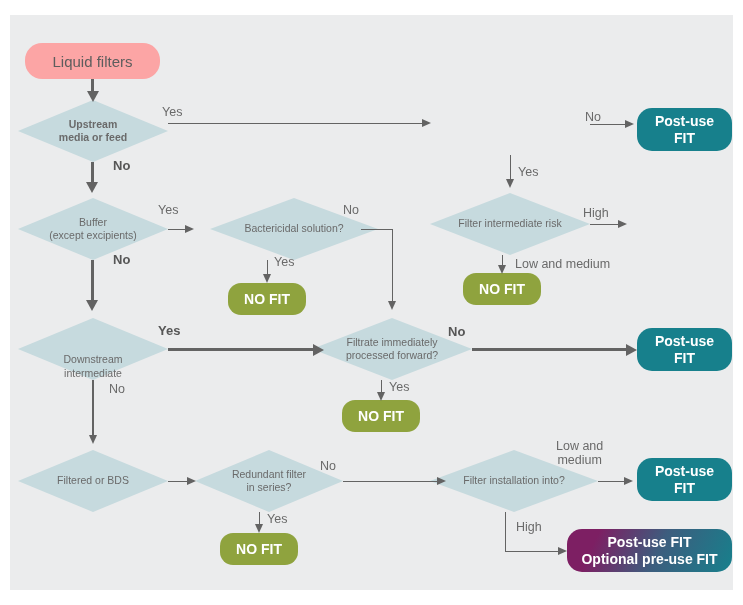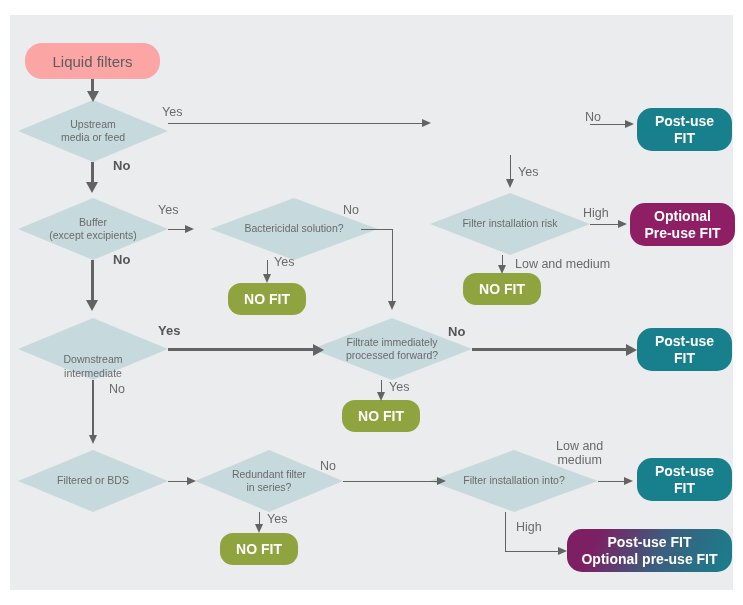--- a/index.html
+++ b/index.html
@@ -39,21 +39,21 @@
 <body>
 
 <div id="canvas">
 
   <div class="node start" style="left:15px;top:28px;width:135px;height:36px;">
     <span>Liquid filters</span>
   </div>
 
   <div class="node diamond" style="left:8px;top:85px;width:150px;height:62px;">
     <span class="dshape"></span>
-    <span class="dtext" style="white-space:pre-line;">Upstream
+    <span class="dtext" style="white-space:pre-line;font-weight:bold;">Upstream
 media or feed</span>
   </div>
 
   <div class="node diamond" style="left:8px;top:183px;width:150px;height:62px;">
     <span class="dshape"></span>
     <span class="dtext" style="white-space:pre-line;">Buffer
 (except excipients)</span>
   </div>
 
   <div class="node diamond" style="left:8px;top:303px;width:150px;height:62px;">
@@ -80,37 +80,33 @@
 
   <div class="node diamond" style="left:185px;top:435px;width:148px;height:62px;">
     <span class="dshape"></span>
     <span class="dtext" style="white-space:pre-line;">Redundant filter
 in series?</span>
   </div>
 
 
   <div class="node diamond" style="left:420px;top:178px;width:160px;height:62px;">
     <span class="dshape"></span>
-    <span class="dtext">Filter installation risk</span>
+    <span class="dtext">Filter intermediate risk</span>
   </div>
 
   <div class="node diamond" style="left:420px;top:435px;width:168px;height:62px;">
     <span class="dshape"></span>
     <span class="dtext">Filter installation into?</span>
   </div>
 
   <div class="node term t-teal" style="left:627px;top:93px;width:95px;height:43px;white-space:pre-line;">
     <span>Post-use
 FIT</span>
   </div>
 
-  <div class="node term t-purple" style="left:620px;top:188px;width:105px;height:43px;white-space:pre-line;">
-    <span>Optional
-Pre-use FIT</span>
-  </div>
 
   <div class="node term t-teal" style="left:627px;top:313px;width:95px;height:43px;white-space:pre-line;">
     <span>Post-use
 FIT</span>
   </div>
 
   <div class="node term t-teal" style="left:627px;top:443px;width:95px;height:43px;white-space:pre-line;">
     <span>Post-use
 FIT</span>
   </div>

